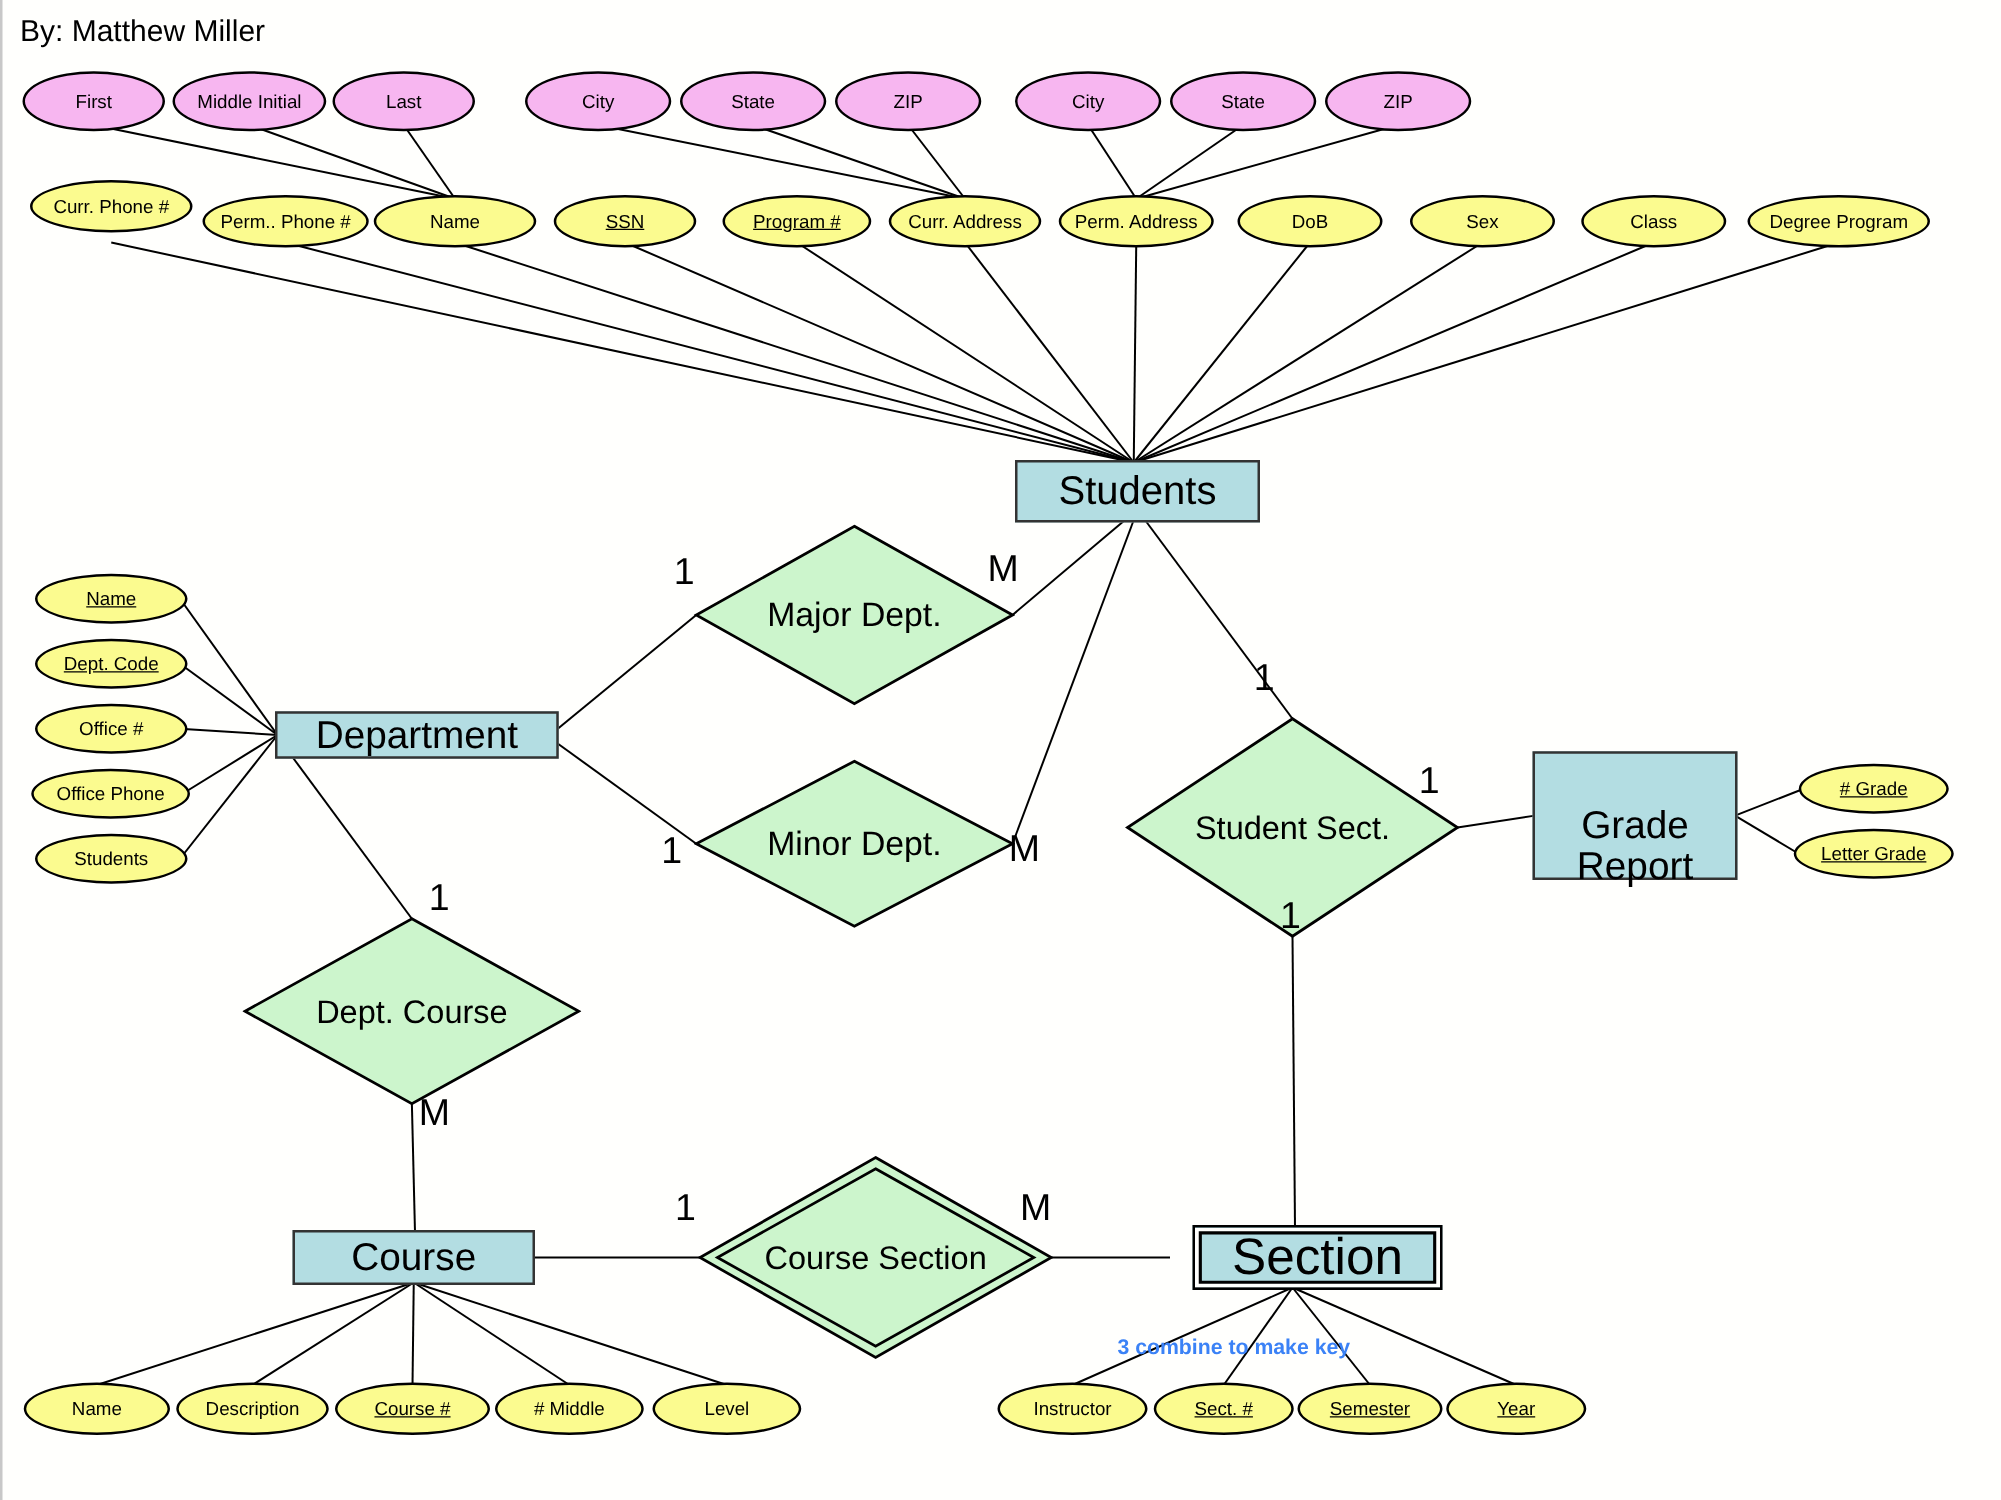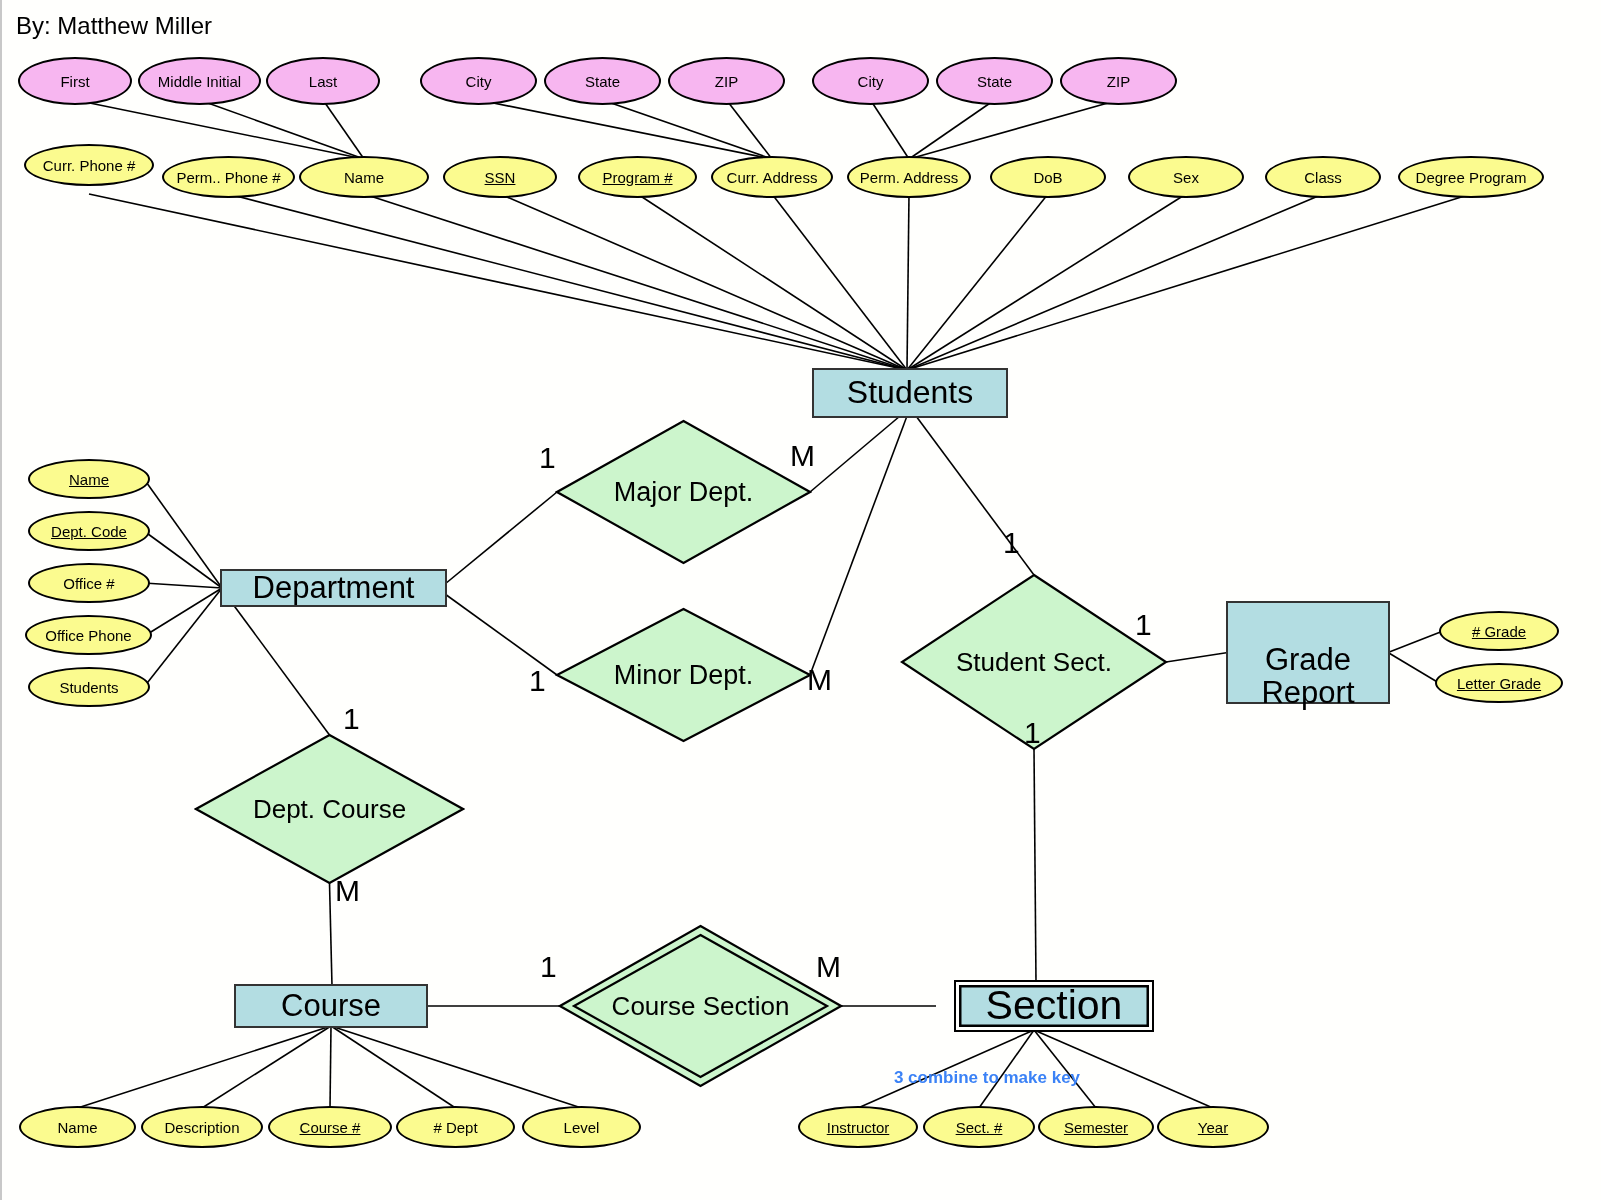--- a/index.html
+++ b/index.html
@@ -248,26 +248,26 @@
       <div class="attr yellow" style="left: 17px; top: 1106px; width: 117px; height: 42px;">
         <span class="txt">Name</span>
       </div>
       <div class="attr yellow" style="left: 139px; top: 1106px; width: 122px; height: 42px;">
         <span class="txt">Description</span>
       </div>
       <div class="attr yellow key" style="left: 266px; top: 1106px; width: 124px; height: 42px;">
         <span class="txt">Course #</span>
       </div>
       <div class="attr yellow" style="left: 394px; top: 1106px; width: 119px; height: 42px;">
-        <span class="txt"># Dept</span>
+        <span class="txt"># Middle</span>
       </div>
       <div class="attr yellow" style="left: 520px; top: 1106px; width: 119px; height: 42px;">
         <span class="txt">Level</span>
       </div>
-      <div class="attr yellow" style="left: 796px; top: 1106px; width: 120px; height: 42px; text-decoration: underline;">
+      <div class="attr yellow" style="left: 796px; top: 1106px; width: 120px; height: 42px;">
         <span class="txt">Instructor</span>
       </div>
       <div class="attr yellow key" style="left: 921px; top: 1106px; width: 112px; height: 42px;">
         <span class="txt">Sect. #</span>
       </div>
       <div class="attr yellow key" style="left: 1036px; top: 1106px; width: 116px; height: 42px;">
         <span class="txt">Semester</span>
       </div>
       <div class="attr yellow key" style="left: 1155px; top: 1106px; width: 112px; height: 42px;">
         <span class="txt">Year</span>

